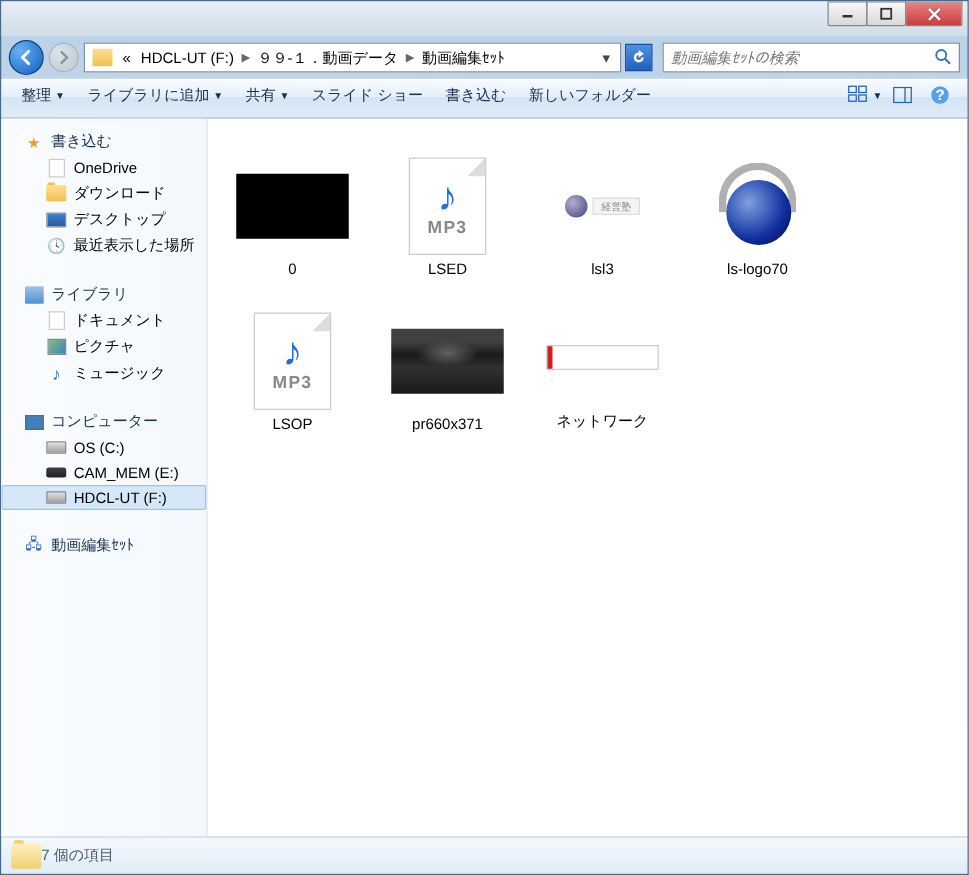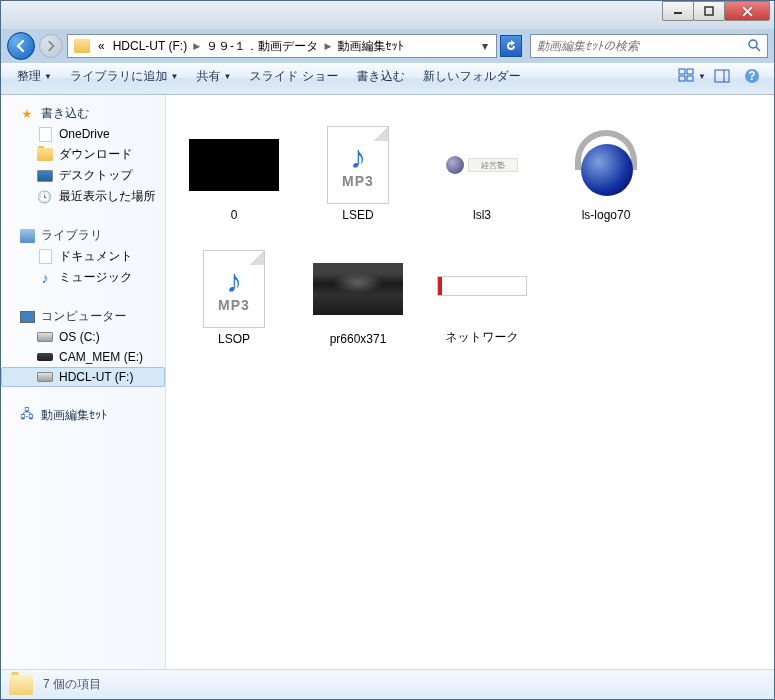--- a/index.html
+++ b/index.html
@@ -54,29 +54,29 @@
 .file-item { width: 120px; height: 120px; display: flex; flex-direction: column; align-items: center; justify-content: flex-end; padding: 4px; cursor: pointer; border: 1px solid transparent; border-radius: 2px; }
 .file-thumb { width: 90px; height: 70px; display: flex; align-items: center; justify-content: center; margin-bottom: 8px; }
 .file-name { text-align: center; color: #000; word-break: break-all; }
 .thumb-black { width: 90px; height: 52px; background: black; }
 .thumb-mp3 { width: 62px; height: 78px; background: white; border: 1px solid #ccc; position: relative; display: flex; flex-direction: column; align-items: center; justify-content: center; }
 .thumb-mp3::before { content: ''; position: absolute; top: 0; right: 0; width: 14px; height: 14px; background: linear-gradient(135deg, transparent 48%, #ddd 50%); }
 .mp3-note { color: #2070e0; font-size: 32px; line-height: 1; }
 .mp3-label { color: #888; font-size: 14px; font-weight: bold; letter-spacing: 1px; }
 .thumb-lsl3 { display: flex; align-items: center; gap: 4px; }
 .thumb-lsl3-ball { width: 18px; height: 18px; border-radius: 50%; background: radial-gradient(circle at 35% 35%, #b0b0d0, #404080); }
-.thumb-lsl3-text { width: 50px; height: 14px; background: #f4f4f0; border: 1px solid #ddd; display: flex; align-items: center; justify-content: center; font-size: 8px; color: #888; }
+.thumb-lsl3-text { width: 38px; height: 14px; background: #f4f4f0; border: 1px solid #ddd; display: flex; align-items: center; justify-content: center; font-size: 8px; color: #888; }
 .thumb-globe { width: 78px; height: 78px; position: relative; }
 .thumb-globe-headphone { position: absolute; top: 4px; left: 8px; width: 62px; height: 40px; border: 6px solid #b0b0b0; border-bottom: none; border-radius: 40px 40px 0 0; }
 .thumb-globe-earth { position: absolute; top: 18px; left: 14px; width: 52px; height: 52px; border-radius: 50%; background: radial-gradient(circle at 35% 35%, #80a0e0, #1030a0 60%, #000040); }
 .thumb-pr { width: 90px; height: 52px; background: linear-gradient(to bottom, #404040 20%, #1a1a1a 40%, #303030 60%, #1a1a1a); position: relative; }
 .thumb-pr::after { content: ''; position: absolute; top: 10px; left: 20px; width: 50px; height: 20px; background: radial-gradient(ellipse, rgba(200,200,200,0.4), transparent 70%); }
 .thumb-telop { width: 90px; height: 20px; background: white; border: 1px solid #ccc; position: relative; }
 .thumb-telop::before { content: ''; position: absolute; left: 0; top: 0; width: 4px; height: 100%; background: #d02020; }
-.statusbar { height: 30px; background: linear-gradient(to bottom, #f4f8fc, #e0ecf8); border-top: 1px solid #d0dce8; display: flex; align-items: center; padding: 0 8px; gap: 10px; }
+.statusbar { height: 30px; background: linear-gradient(to bottom, #f4f8fc, #e0ecf8); border-top: 1px solid #d0dce8; display: flex; align-items: center; padding: 0 8px; }
 .status-folder { width: 24px; height: 20px; background: linear-gradient(to bottom, #fff0c0, #f0d070); border-radius: 2px; position: relative; }
 .status-folder::before { content: ''; position: absolute; top: -3px; left: 2px; width: 8px; height: 3px; background: #f0d070; border-radius: 2px 2px 0 0; }
 .status-text { color: #4a5a6a; }
 </style>
 </head>
 <body>
 
 <div class="titlebar">
   <div class="win-btns">
     <div class="win-btn">
@@ -217,20 +217,26 @@
           </span>
           <span>ライブラリ</span>
         </div>
       <div class="side-item">
           <span class="ico">
             <span class="ico-doc"></span>
           </span>
           <span>ドキュメント</span>
         </div>
       <div class="side-item">
+          <span class="ico">
+            <span class="ico-pic"></span>
+          </span>
+          <span>ピクチャ</span>
+        </div>
+      <div class="side-item">
           <span class="ico ico-music">♪</span>
           <span>ミュージック</span>
         </div>
     </div>
     <div class="side-group">
       <div class="side-header">
           <span class="ico">
             <span class="ico-monitor"></span>
           </span>
           <span>コンピューター</span>

